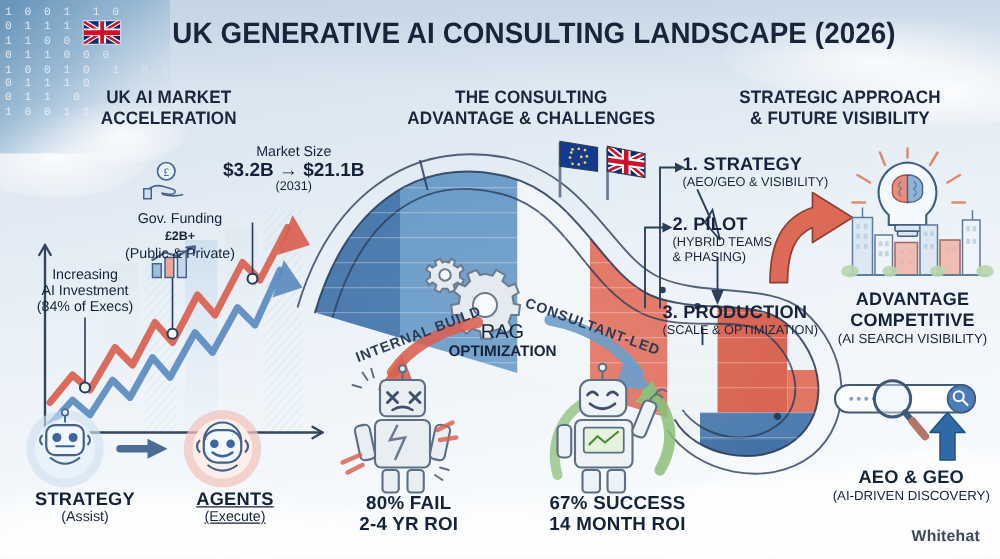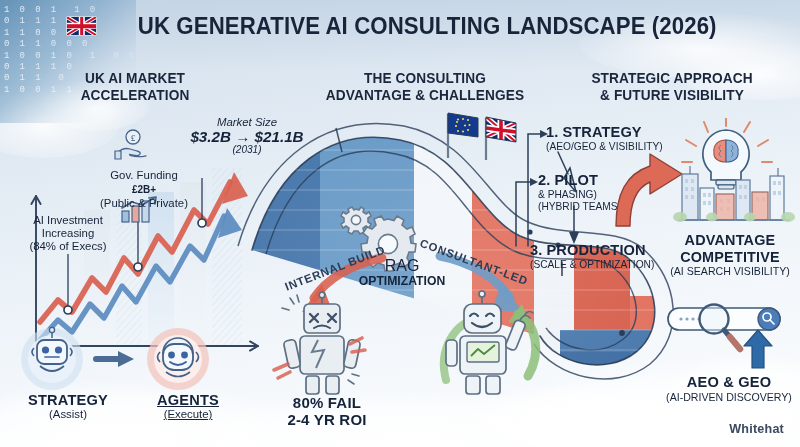--- a/index.html
+++ b/index.html
@@ -70,21 +70,21 @@
   .lbl{position:absolute;color:#15233a;text-align:center;}
   .lbl .l1{font-size:11.4px;line-height:12.9px;}
   .lbl .big{font-size:10px;font-weight:bold;line-height:15px;}
   .lbl .sm{font-size:10.1px;line-height:11.6px;}
 
   
   #chart{position:absolute;left:6px;top:160px;width:266px;height:220px;}
 
   #lbl-invest{left:2px;top:214px;width:132px;}
   #lbl-fund{left:92px;top:169px;width:104px;}
-  #lbl-market{left:184px;top:116px;width:126px;font-style:italic;}
+  #lbl-market{left:172px;top:116px;width:126px;}
 
   
   #icon-bars{position:absolute;left:118px;top:196px;width:42px;height:28px;}
   
   #icon-hand{position:absolute;left:112px;top:129px;width:42px;height:34px;}
 
   
   .robo-cap{position:absolute;text-align:center;color:#15233a;}
   #cap-copilots{left:8px;top:392px;width:120px;}
   #cap-agents{left:128px;top:392px;width:120px;text-decoration:underline;}
@@ -257,22 +257,22 @@
 
   <svg id="icon-hand" viewBox="0 0 42 34">
     <circle cx="21" cy="8" r="7" fill="#e9f1f8" stroke="#46638a" stroke-width="1.3"></circle>
     <text x="21" y="11.6" text-anchor="middle" font-family="Liberation Serif, serif" font-size="9" fill="#31506f">£</text>
     <path d="M5 24 q6 -6 13 -4 l7 2 q4 1 3 3 q-1 2 -5 1.4 l-6 -1" fill="#d9e7f2" stroke="#46638a" stroke-width="1.3" stroke-linejoin="round"></path>
     <path d="M18 26.4 q8 2.4 16 0.4" fill="none" stroke="#46638a" stroke-width="1.3" stroke-linecap="round"></path>
     <path d="M3 22 h6 v8 h-6 z" fill="#cfe0ef" stroke="#46638a" stroke-width="1.2"></path>
   </svg>
 
   <div class="lbl" id="lbl-invest">
+    <div class="l1">Increasing</div>
     <div class="l1">AI Investment</div>
-    <div class="l1">Increasing</div>
     <div class="l1">(84% of Execs)</div>
   </div>
 
   <div class="lbl" id="lbl-fund">
     <div class="l1">Gov. Funding</div>
     <div class="big">£2B+</div>
     <div class="l1">(Public &amp; Private)</div>
   </div>
 
   <div class="lbl" id="lbl-market">
@@ -498,20 +498,24 @@
     </g>
     <rect x="47" y="62" width="32" height="20" rx="2" fill="#e6f3dc" stroke="#5d6f83" stroke-width="1.4"></rect>
     <path d="M51 76 L58 69 L64 74 L75 65" fill="none" stroke="#4c8a3d" stroke-width="1.8" stroke-linejoin="round"></path>
     <path d="M100 40 q5 -8 10 -2 M104 36 q4 -7 9 -3" fill="none" stroke="#5d6f83" stroke-width="1.6" stroke-linecap="round"></path>
   </svg>
 
   <div id="cap-fail">
     <div class="bigcap">80% FAIL</div>
     <div class="bigcap">2-4 YR ROI</div>
   </div>
+  <div id="cap-success">
+    <div class="bigcap">67% SUCCESS</div>
+    <div class="bigcap">14 MONTH ROI</div>
+  </div>
 
   <svg style="position:absolute;left:506px;top:116px;width:170px;height:160px" viewBox="0 0 170 160">
     <g fill="none" stroke="#2c3f5a" stroke-width="1.5" stroke-linecap="round">
       <path d="M22 130 L22 18 L36 18"></path>
       <path d="M34 14 L42 18 L34 22 Z" fill="#2c3f5a" stroke="none"></path>
       <path d="M10 130 L10 66 L26 66"></path>
       <path d="M24 62 L32 66 L24 70 Z" fill="#2c3f5a" stroke="none"></path>
       <path d="M52 36 L62 58"></path>
       <path d="M64 52 L70 76 L58 62 Z" fill="none"></path>
       <path d="M68 90 L68 122"></path>
@@ -519,22 +523,22 @@
       <path d="M56 146 L56 160"></path>
     </g>
   </svg>
 
   <div class="step" id="step1">
     <div class="n">1. STRATEGY</div>
     <div class="d">(AEO/GEO &amp; VISIBILITY)</div>
   </div>
   <div class="step" id="step2">
     <div class="n">2. PILOT</div>
+    <div class="d">(HYBRID TEAMS</div>
     <div class="d">&amp; PHASING)</div>
-    <div class="d">(HYBRID TEAMS</div>
   </div>
   <div class="step" id="step3">
     <div class="n">3. PRODUCTION</div>
     <div class="d">(SCALE &amp; OPTIMIZATION)</div>
   </div>
 
   <svg style="position:absolute;left:604px;top:118px;width:196px;height:116px" viewBox="0 0 196 116">
 
     <g>
       <path d="M12 108 C 12 76, 22 56, 46 48 L46 36 L78 56 L46 76 L46 64

